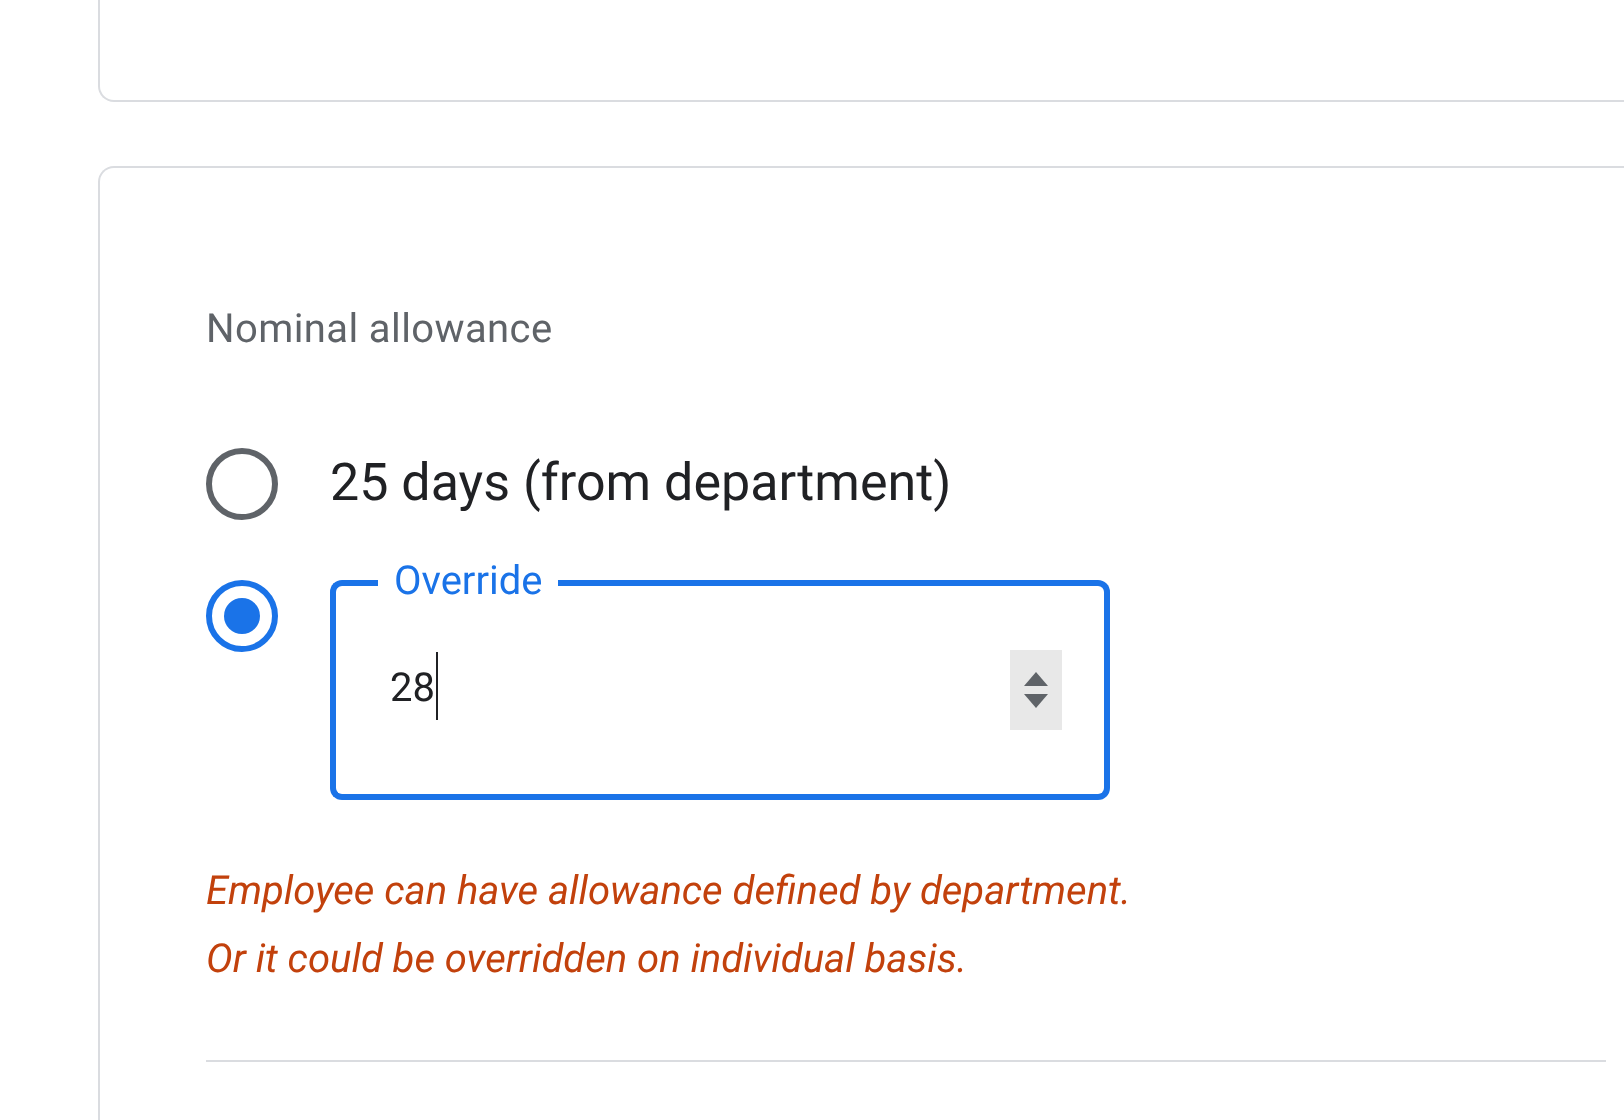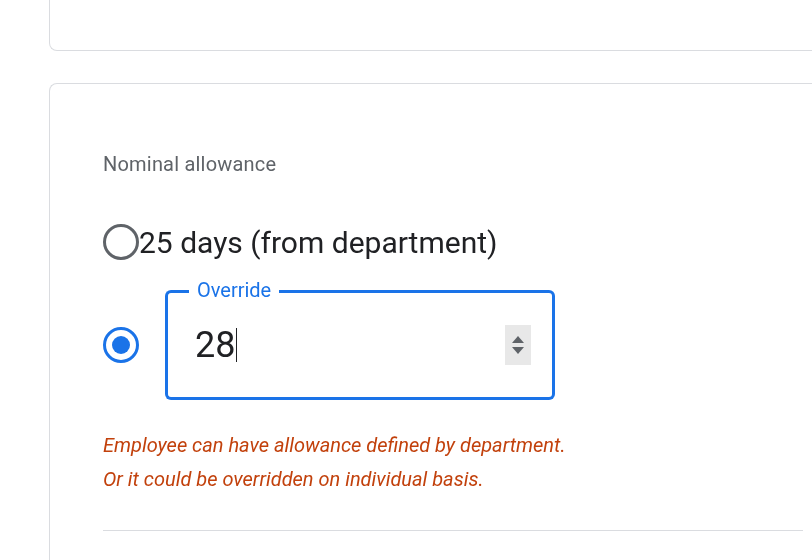--- a/index.html
+++ b/index.html
@@ -64,26 +64,27 @@
       width: 18px;
       height: 18px;
       border-radius: 50%;
       background: #1a73e8;
       display: none;
     }
     .radio-outer.selected .radio-inner {
       display: block;
     }
     .radio-label {
-      font-size: 30px;
+      font-size: 26px;
       color: #202124;
+      margin-left: 26px;
     }
     .radio-row-override {
       display: flex;
-      align-items: center;
+      align-items: flex-start;
       margin-top: 30px;
     }
     .outlined-field {
       position: relative;
       margin-left: 26px;
       width: 390px;
       height: 110px;
       border-radius: 6px;
     }
     .outlined-field .notch-container {
@@ -119,21 +120,21 @@
       border-bottom-right-radius: 6px;
     }
     .field-content {
       display: flex;
       align-items: center;
       justify-content: space-between;
       height: 100%;
       padding: 0 24px 0 30px;
     }
     .field-value {
-      font-size: 36px;
+      font-size: 20px;
       color: #202124;
       position: relative;
     }
     .caret {
       display: inline-block;
       width: 1px;
       height: 34px;
       background: #202124;
       vertical-align: middle;
       margin-left: 1px;

